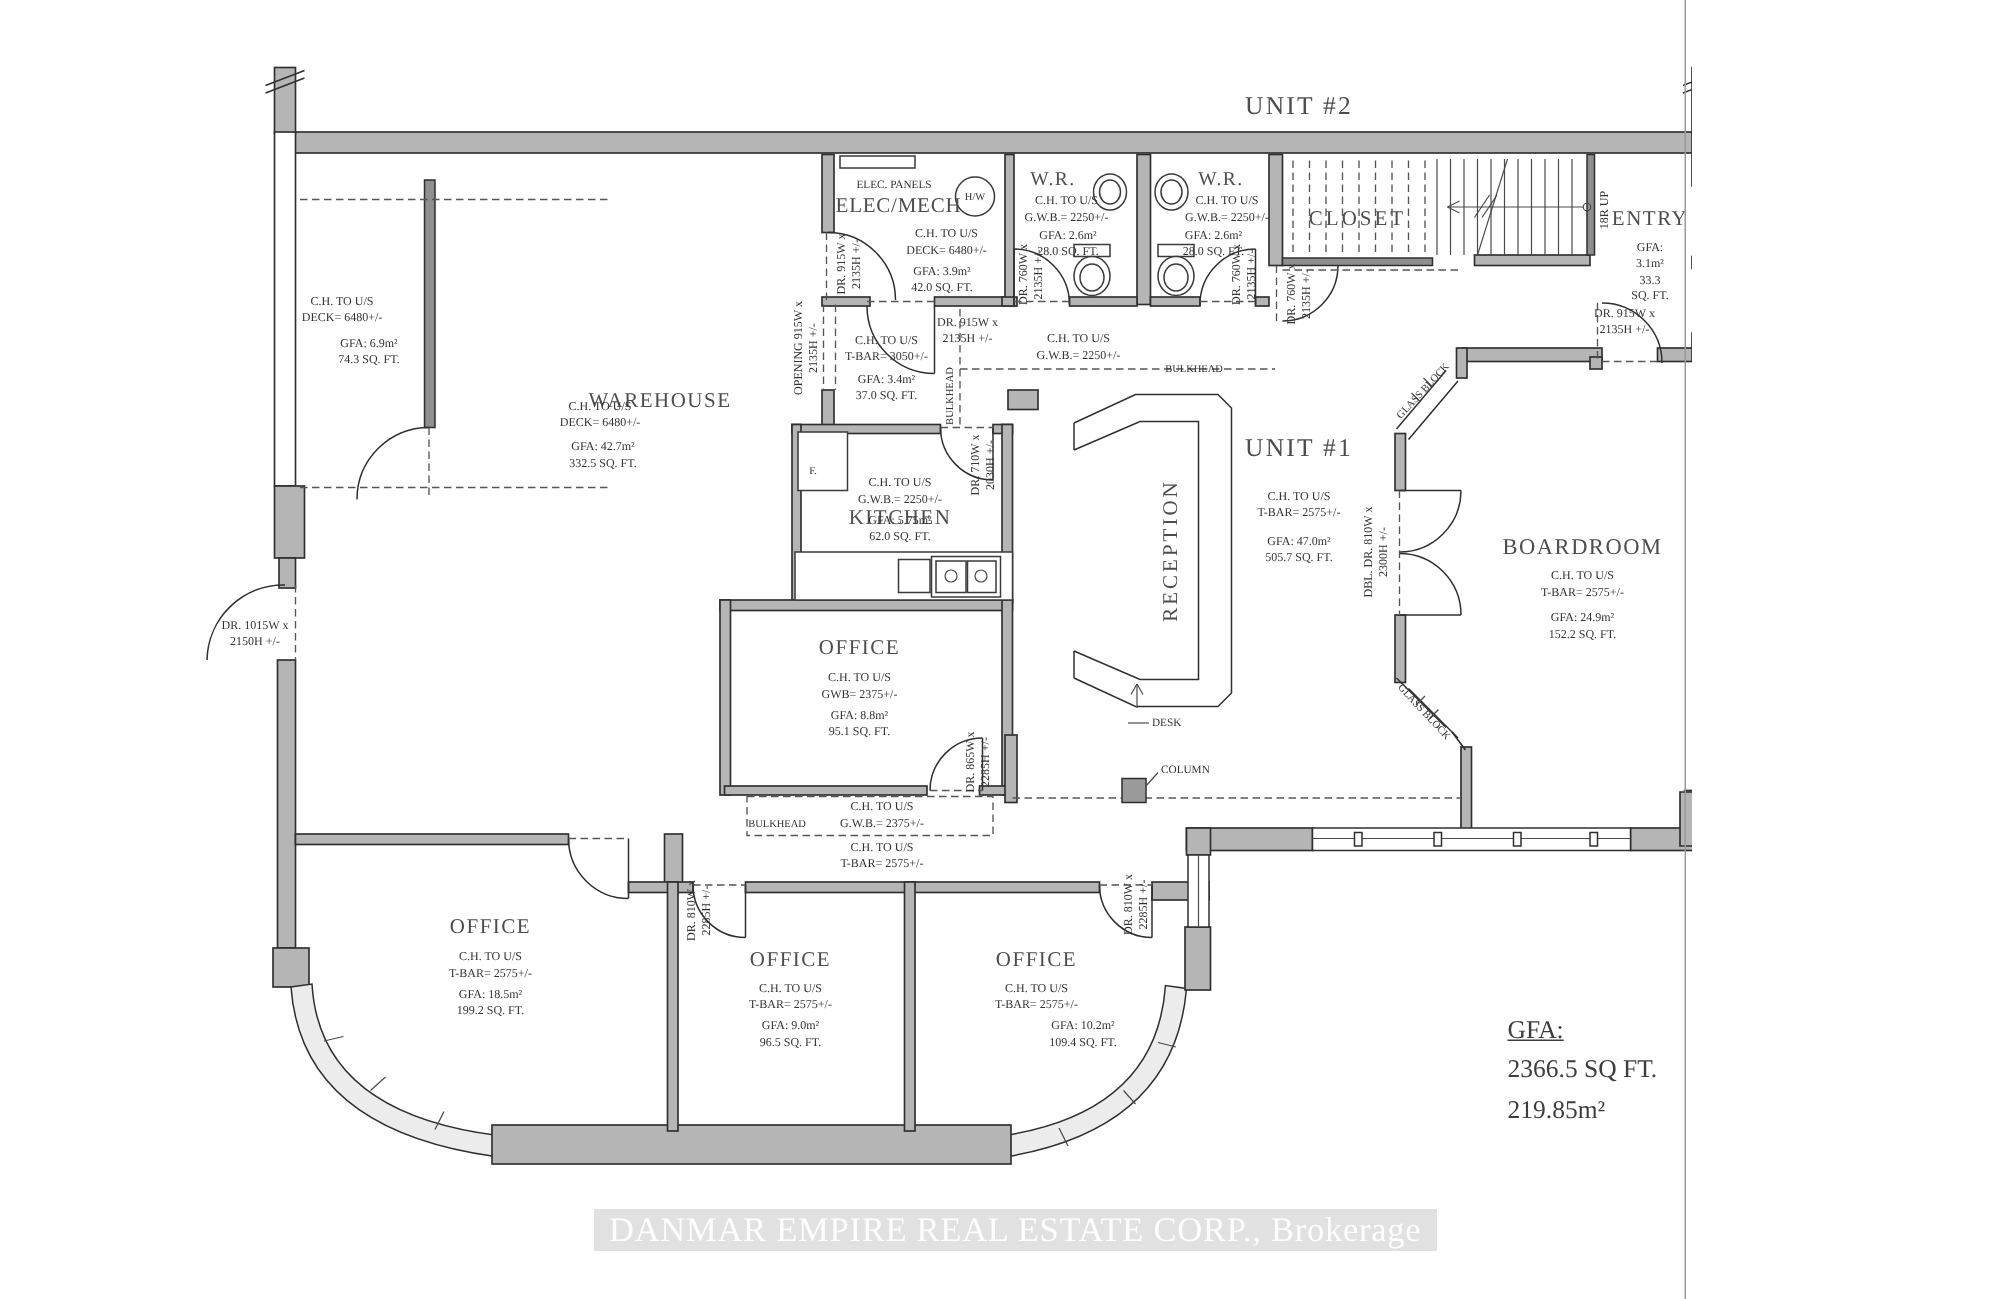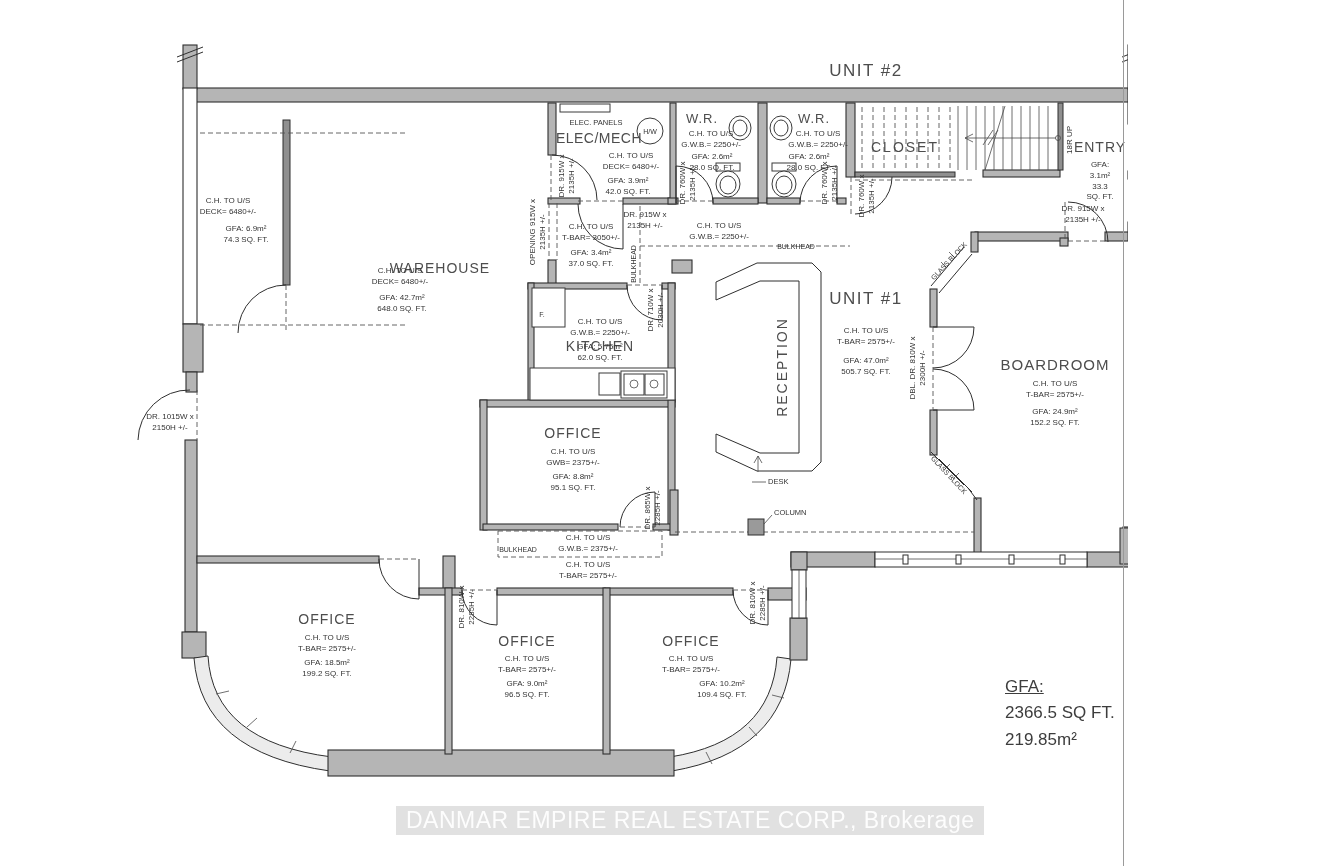--- a/index.html
+++ b/index.html
@@ -1,17 +1,17 @@
 <!DOCTYPE html>
 <html><head>
 <meta charset="utf-8">
 <style>
   html,body{margin:0;padding:0;background:#fff;}
   #plan{position:relative;width:1128px;height:866px;background:#fff;overflow:hidden;
-        font-family:Liberation Sans, sans-serif;color:#3a3a3a;}
+        font-family:Liberation Serif, serif;color:#3a3a3a;}
   #plan svg{position:absolute;left:0;top:0;}
   .w   {fill:#b5b5b5;stroke:#2f2f2f;stroke-width:1.1;}
   .wd  {fill:#8f8f8f;stroke:#2f2f2f;stroke-width:1;}
   .hol {fill:#ffffff;stroke:#2f2f2f;stroke-width:1.1;}
   .win {fill:#ffffff;stroke:#2f2f2f;stroke-width:1;}
   .curve{fill:#ececec;stroke:#2f2f2f;stroke-width:1;}
   .ln  {stroke:#2f2f2f;stroke-width:1;fill:none;}
   .lnt {stroke:#4a4a4a;stroke-width:.8;fill:none;}
   .dash{stroke:#555;stroke-width:.9;fill:none;stroke-dasharray:5 3;}
   .fix {fill:#fff;stroke:#3a3a3a;stroke-width:1;}
@@ -311,21 +311,21 @@
 
   <div class="lbl spec" style="left:228px;top:196px;">C.H. TO U/S
 DECK= 6480+/-</div>
   <div class="lbl spec" style="left:230px;top:224px;margin-left:16px;">GFA: 6.9m²
 74.3 SQ. FT.</div>
 
   <div class="lbl nm" style="left:400px;top:259px;margin-left:40px;">WAREHOUSE</div>
   <div class="lbl spec" style="left:400px;top:266px;">C.H. TO U/S
 DECK= 6480+/-</div>
   <div class="lbl spec" style="left:402px;top:293px;">GFA: 42.7m²
-648.0 SQ. FT.</div>
+332.5 SQ. FT.</div>
 
   <div class="lbl tiny" style="left:596px;top:118px;font-size:7.5px;">ELEC. PANELS</div>
   <div class="lbl nm" style="left:599px;top:129px;letter-spacing:.5px;">ELEC/MECH</div>
   <div class="lbl tiny" style="left:650px;top:127px;">H/W</div>
   <div class="lbl spec" style="left:631px;top:151px;">C.H. TO U/S
 DECK= 6480+/-</div>
   <div class="lbl spec" style="left:628px;top:176px;">GFA: 3.9m²
 42.0 SQ. FT.</div>
 
   <div class="lbl nm" style="left:702px;top:110px;font-size:13px;">W.R.</div>

